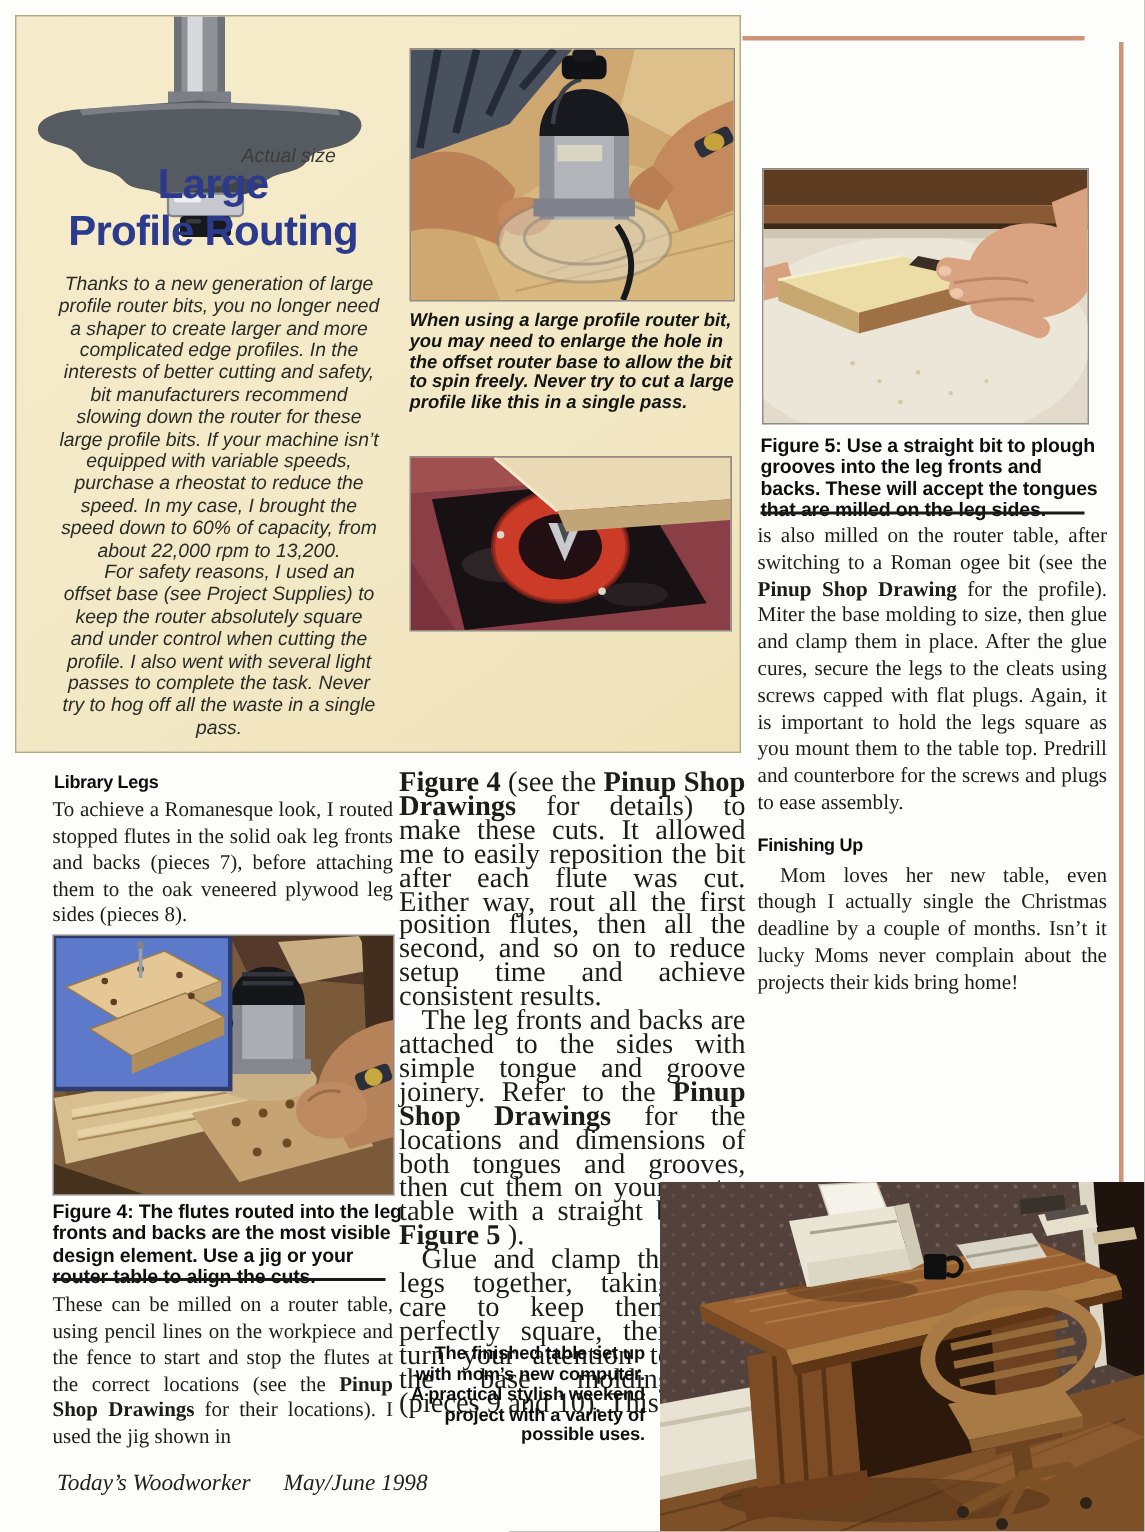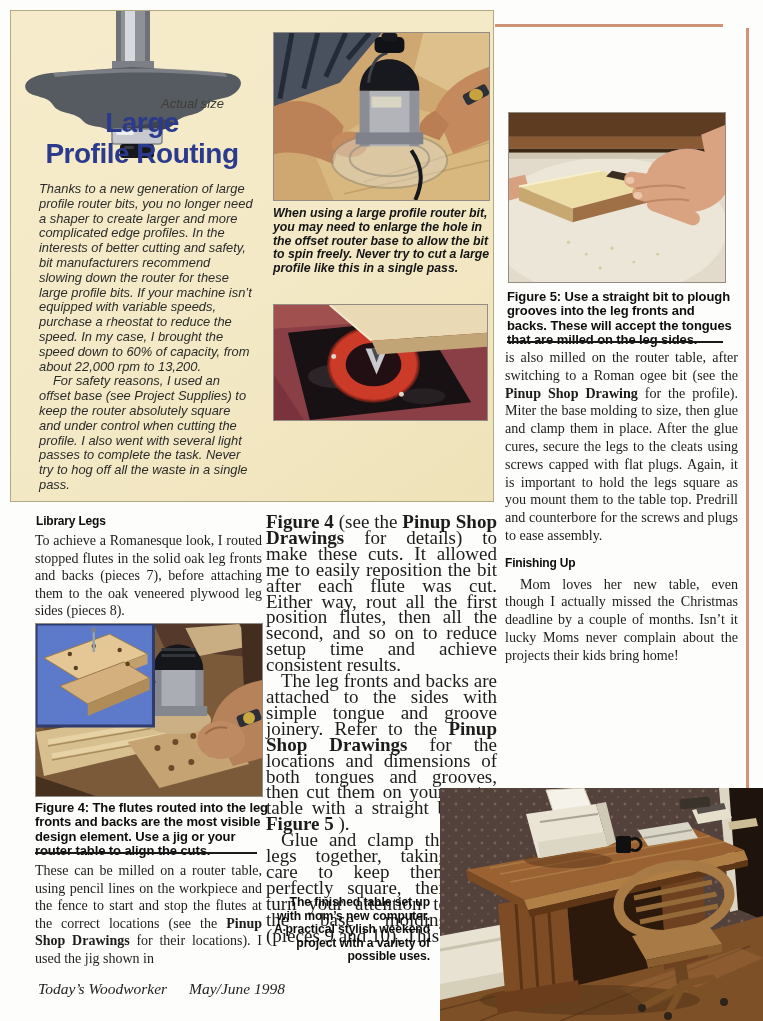--- a/index.html
+++ b/index.html
@@ -9,21 +9,21 @@
   .feature-box{position:absolute;left:10px;top:10px;width:484px;height:492px;box-sizing:border-box;
     background:linear-gradient(145deg,#f6eccb 0%,#f3e9c6 55%,#eee2b8 100%);
     border:1px solid #b3a981;}
   .bit-art{position:absolute;left:2px;top:0;width:252px;height:150px;}
   .actual-size{position:absolute;left:150px;top:85px;font-family:"Liberation Sans",sans-serif;
     font-style:italic;font-size:13px;color:#3c3c38;}
   .feature-title{position:absolute;left:8px;top:96px;width:246px;margin:0;text-align:center;
     font-family:"Liberation Sans",sans-serif;font-weight:bold;font-size:28px;line-height:31px;
     letter-spacing:-0.5px;color:#2b3a8c;}
   .intro{position:absolute;left:28px;top:171px;width:214px;font-family:"Liberation Sans",sans-serif;
-    font-style:italic;font-size:12.9px;line-height:14.8px;color:#2b2b28;}
+    font-style:italic;font-size:12.9px;line-height:14.8px;color:#2b2b28;text-align:center;}
   .intro p{margin:0;}
   .intro p.ind{text-indent:14px;}
   
   .photo{position:absolute;border:1px solid rgba(60,45,25,.4);box-sizing:border-box;background:#ccc;}
   .photo svg{display:block;width:100%;height:100%;}
   #photo-router{left:262px;top:21px;width:217px;height:169px;}
   #photo-table{left:262px;top:293px;width:215px;height:117px;}
   #photo-fig5{position:absolute;left:508px;top:112px;width:218px;height:171px;}
   #photo-fig4{position:absolute;left:35px;top:623px;width:228px;height:174px;}
   #photo-desk{position:absolute;left:440px;top:788px;width:323px;height:233px;border:none;}
@@ -194,21 +194,21 @@
           <circle cx="150" cy="142" r="1.3"></circle>
       </g>
     </svg>
   </figure>
   <div class="figcap" id="caption-fig5">Figure 5: Use a straight bit to plough grooves into the leg fronts and backs. These will accept the tongues that are milled on the leg sides.</div>
   <div class="rule" id="rule-rc"></div>
 
   <div class="colmn" id="rc-text">
     <p><span>is also milled on the router table, after switching to a Roman ogee bit (see the </span><b>Pinup Shop Drawing</b><span> for the profile). Miter the base molding to size, then glue and clamp them in place. After the glue cures, secure the legs to the cleats using screws capped with flat plugs. Again, it is important to hold the legs square as you mount them to the table top. Predrill and counterbore for the screws and plugs to ease assembly.</span></p>
     <h3 class="subhead">Finishing Up</h3>
-    <p class="ind">Mom loves her new table, even though I actually missed the Christmas deadline by a couple of months. Isn’t it lucky Moms never complain about the projects their kids bring home!</p>
+    <p class="ind">Mom loves her new table, even though I actually single the Christmas deadline by a couple of months. Isn’t it lucky Moms never complain about the projects their kids bring home!</p>
   </div>
 
   <h3 class="subhead" id="lc-head">Library Legs</h3>
   <div class="colmn" id="lc-p1">
     <p>To achieve a Romanesque look, I routed stopped flutes in the solid oak leg fronts and backs (pieces 7), before attaching them to the oak veneered plywood leg sides (pieces 8).</p>
   </div>
 
   <figure class="photo" id="photo-fig4" style="margin:0">
     <svg viewBox="0 0 227 172" preserveAspectRatio="none">
       <rect width="227" height="172" fill="#7b5a3a"></rect>

